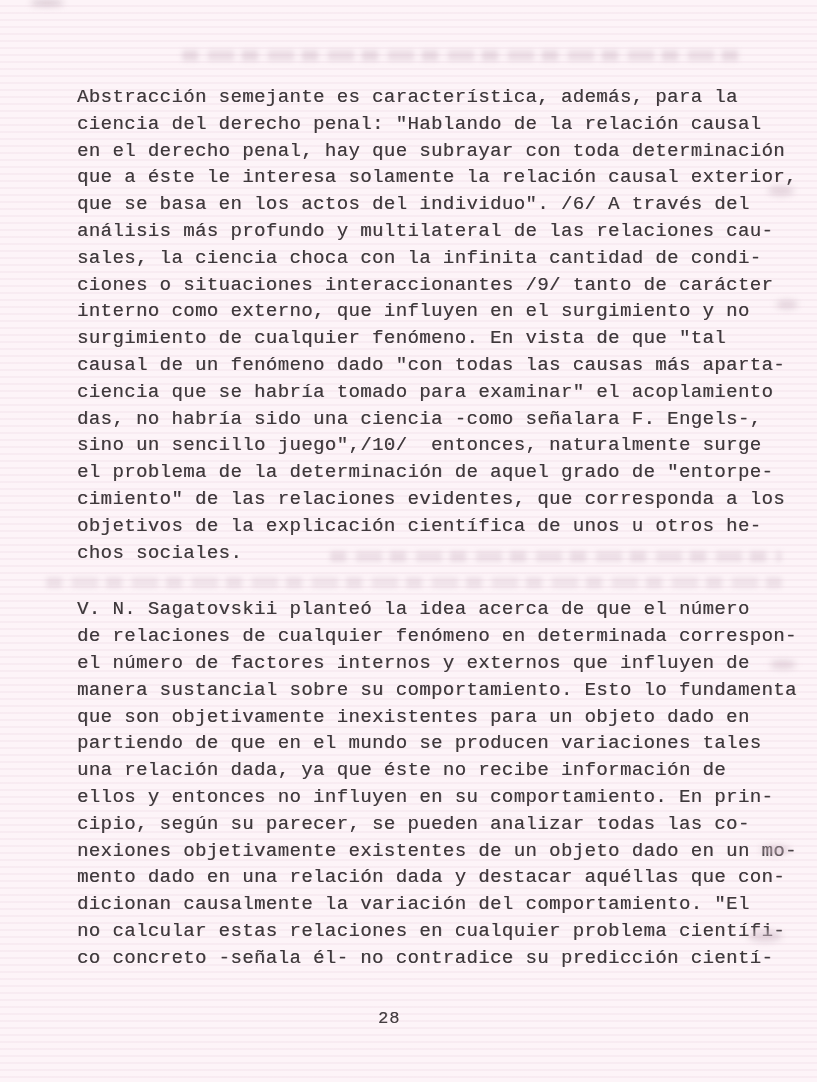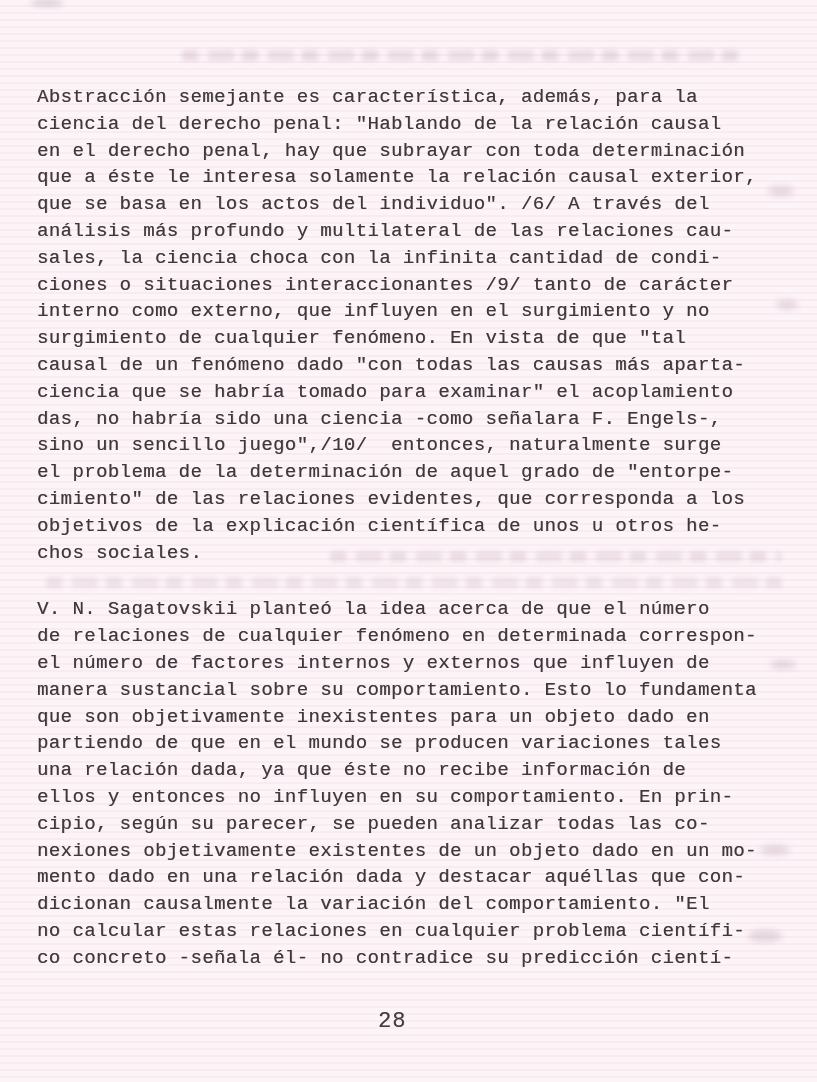--- a/index.html
+++ b/index.html
@@ -35,28 +35,29 @@
     width: 760px;
     color: #3e383b;
     font-size: 19px;
     line-height: 26.8px;
     letter-spacing: 0.4px;
     text-shadow: 0.4px 0.3px 0.6px rgba(62,54,58,0.55);
   }
   .line {
     white-space: pre;
     height: 26.8px;
+    margin-left: 40px;
   }
   .para2 { margin-top: 30px; }
   .page-number {
     position: absolute;
     left: 378px;
     top: 1009px;
     color: #443e41;
-    font-size: 22px;
+    font-size: 17px;
     letter-spacing: 1px;
     text-shadow: 0.4px 0.3px 0.6px rgba(62,54,58,0.5);
   }
   
   .bleed {
     position: absolute;
     border-radius: 3px;
     filter: blur(2.4px);
     background: repeating-linear-gradient(
       90deg,

